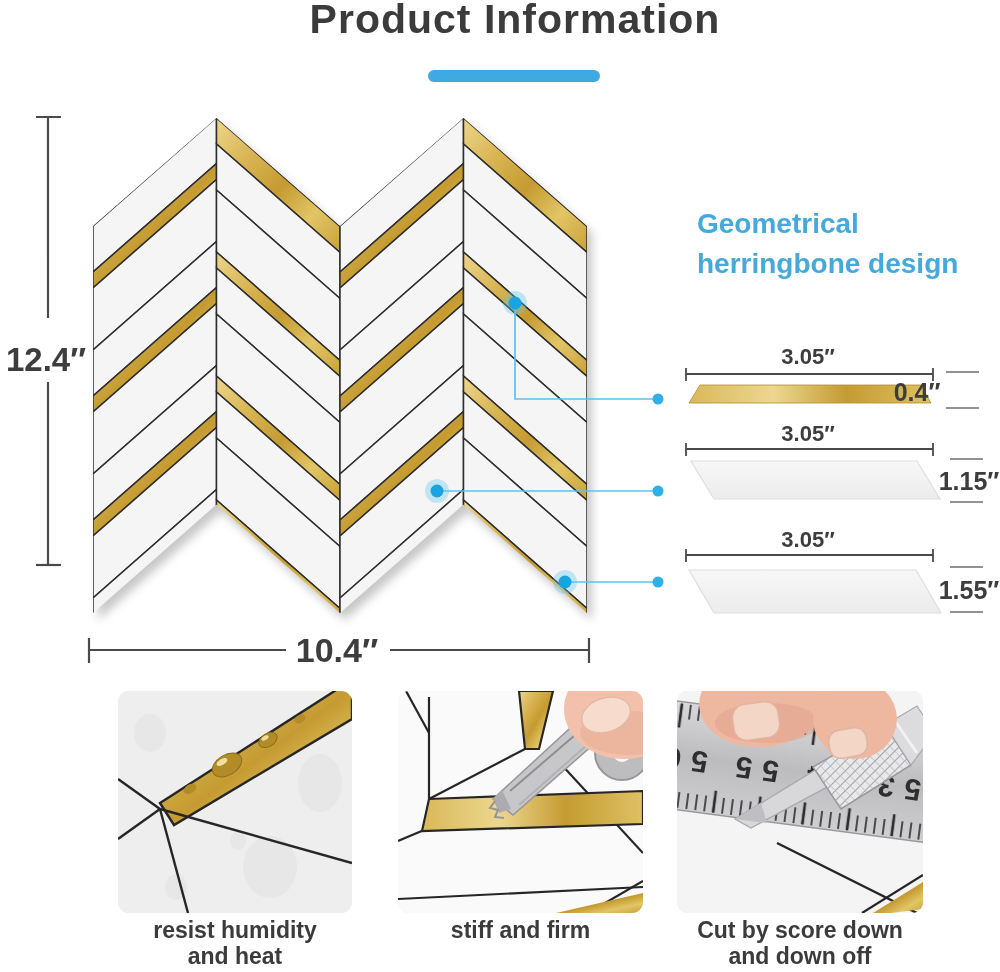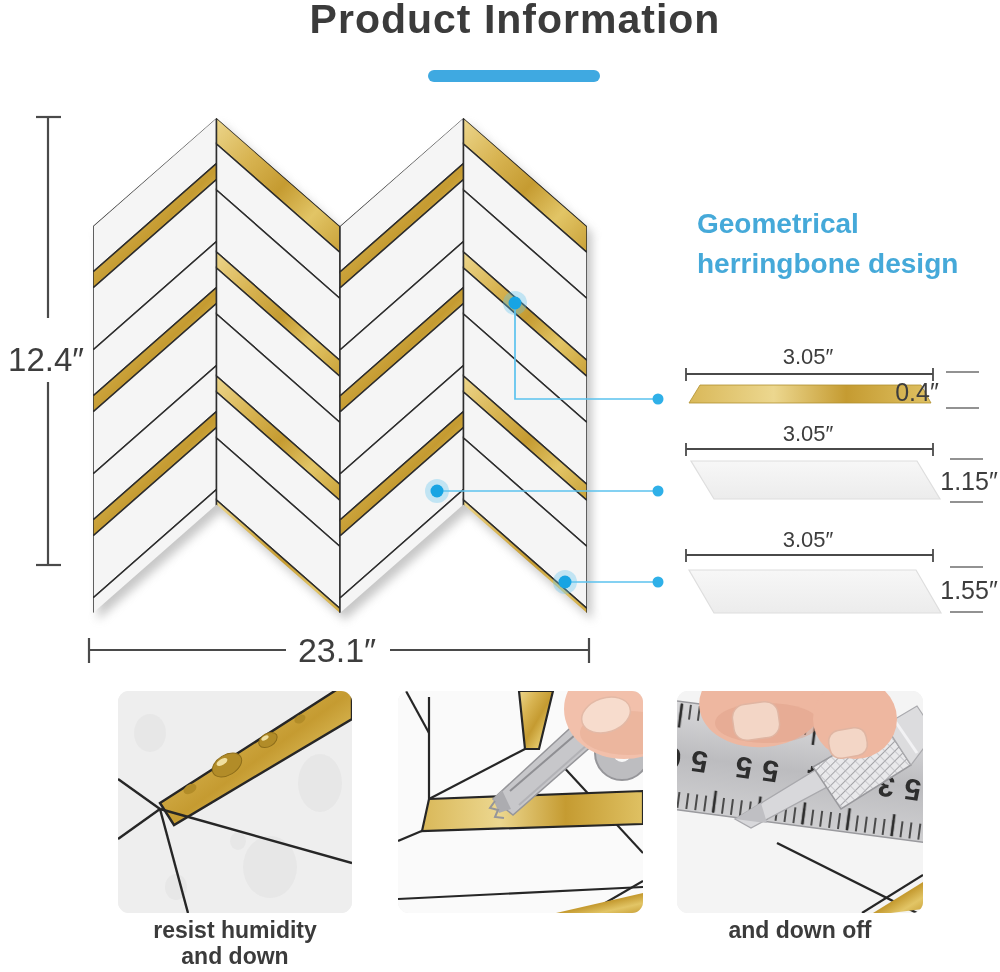--- a/index.html
+++ b/index.html
@@ -1,33 +1,34 @@
 <!DOCTYPE html>
 <html><head>
 <meta charset="utf-8">
 <style>
   * { margin:0; padding:0; box-sizing:border-box; }
   html,body { background:#ffffff; }
   .page {
     position:relative; width:1000px; height:972px; margin:0 auto;
     background:#ffffff; overflow:hidden;
     font-family:"Liberation Sans", "DejaVu Sans", sans-serif;
+    border-radius:20px;
   }
   .page-title {
     position:absolute; left:515px; top:-4px; transform:translateX(-50%);
     font-size:41px; font-weight:800; color:#3b3b3b; letter-spacing:1px; white-space:nowrap;
   }
   .title-bar {
     position:absolute; left:428px; top:70px; width:172px; height:12px;
     border-radius:6px; background:#3fa9e1;
   }
   #main-svg { position:absolute; left:0; top:0; }
   .dim-label {
     position:absolute; transform:translate(-50%,-50%);
-    font-weight:400; color:#3d3d3d; white-space:nowrap;
+    font-weight:700; color:#3d3d3d; white-space:nowrap;
   }
   .dim-v { font-size:33px; }
   .dim-h { font-size:34px; }
   .dim-len { font-size:22px; }
   .dim-w { font-size:25px; }
   .design-note {
     position:absolute; left:697px; top:204px; width:280px;
     font-size:28px; line-height:40px; color:#45a9d9; font-weight:700;
   }
   .feature { position:absolute; top:691px; }
@@ -206,21 +207,21 @@
       <circle cx="658" cy="491" r="5.5" fill="#2fb0e8"></circle>
     </g>
     <g>
       <circle cx="565" cy="582" r="12" fill="rgba(96,198,242,0.35)"></circle>
       <circle cx="565" cy="582" r="6.5" fill="#17a4e3"></circle>
       <circle cx="658" cy="582" r="5.5" fill="#2fb0e8"></circle>
     </g>
   </svg>
 
   <div class="dim-label dim-v" style="left:46px; top:360px;">12.4″</div>
-  <div class="dim-label dim-h" style="left:337px; top:650px;">23.1″</div>
+  <div class="dim-label dim-h" style="left:337px; top:650px;">10.4″</div>
 
   <div class="design-note">
     <div>Geometrical</div>
     <div>herringbone design</div>
   </div>
 
   <div class="dim-label dim-len" style="left:808px; top:357px;">3.05″</div>
   <div class="dim-label dim-w" style="left:917px; top:392px;">0.4″</div>
 
   <div class="dim-label dim-len" style="left:808px; top:434px;">3.05″</div>
@@ -253,21 +254,21 @@
           <ellipse cx="104" cy="71" rx="6" ry="3" transform="rotate(-31 104 71)" fill="#f0dfa0"></ellipse>
           <ellipse cx="150" cy="49" rx="10" ry="6.5" transform="rotate(-31 150 49)" fill="#b28c28" stroke="#8d6d1a" stroke-width="1"></ellipse>
           <ellipse cx="147" cy="47" rx="4" ry="2" transform="rotate(-31 147 47)" fill="#f0dfa0"></ellipse>
           <ellipse cx="182" cy="28" rx="6" ry="4" transform="rotate(-31 182 28)" fill="#b28c28"></ellipse>
           <ellipse cx="72" cy="98" rx="7" ry="4.5" transform="rotate(-31 72 98)" fill="#b28c28"></ellipse>
         </g>
       </svg>
     </div>
     <div class="caption">
       <div>resist humidity</div>
-      <div>and down</div>
+      <div>and heat</div>
     </div>
   </div>
 
   <div class="feature" id="feature-2">
     <div class="photo">
       <svg width="245" height="222" viewBox="0 0 245 222">
         <rect width="245" height="222" fill="#fafafa"></rect>
         <polygon points="121,0 155,0 141,58 127,58" fill="url(#goldg)" stroke="#262626" stroke-width="2.2"></polygon>
         <g stroke="#262626" stroke-width="2.2">
           <line x1="31" y1="6" x2="31" y2="108"></line>
@@ -290,20 +291,21 @@
           <path d="M97,110 l-5,7 l8,2 l-3,7 l9,1" fill="none" stroke="#96969a" stroke-width="2"></path>
         </g>
         <g>
           <ellipse cx="226" cy="18" rx="60" ry="50" fill="#f2c0ab"></ellipse>
           <ellipse cx="230" cy="42" rx="48" ry="22" fill="#e8ad94" opacity="0.55"></ellipse>
           <ellipse cx="208" cy="24" rx="25" ry="17" transform="rotate(-18 208 24)" fill="#f7dccd" stroke="#e3b9a6" stroke-width="1.5"></ellipse>
         </g>
       </svg>
     </div>
     <div class="caption">
+      <div>stiff and firm</div>
     </div>
   </div>
 
   <div class="feature" id="feature-3">
     <div class="photo">
       <svg width="246" height="222" viewBox="0 0 246 222">
         <defs>
           <linearGradient id="rulerg" x1="0" y1="0" x2="0" y2="1">
             <stop offset="0" stop-color="#d8d8da"></stop>
             <stop offset="0.5" stop-color="#bcbcbf"></stop>
@@ -346,17 +348,18 @@
         <g>
           <ellipse cx="86" cy="10" rx="64" ry="46" transform="rotate(-6 86 10)" fill="#eeb7a0"></ellipse>
           <ellipse cx="90" cy="32" rx="52" ry="20" fill="#e0a189" opacity="0.5"></ellipse>
           <rect x="56" y="12" width="46" height="36" rx="13" transform="rotate(-8 79 30)" fill="#f3d6c6" stroke="#e0b5a2" stroke-width="1.5"></rect>
           <ellipse cx="178" cy="28" rx="42" ry="40" fill="#eeb7a0"></ellipse>
           <rect x="152" y="38" width="38" height="28" rx="11" transform="rotate(-10 171 52)" fill="#f3d6c6" stroke="#e0b5a2" stroke-width="1.5"></rect>
         </g>
       </svg>
     </div>
     <div class="caption">
+      <div>Cut by score down</div>
       <div>and down off</div>
     </div>
   </div>
 
 </div>
 
 </body></html>

